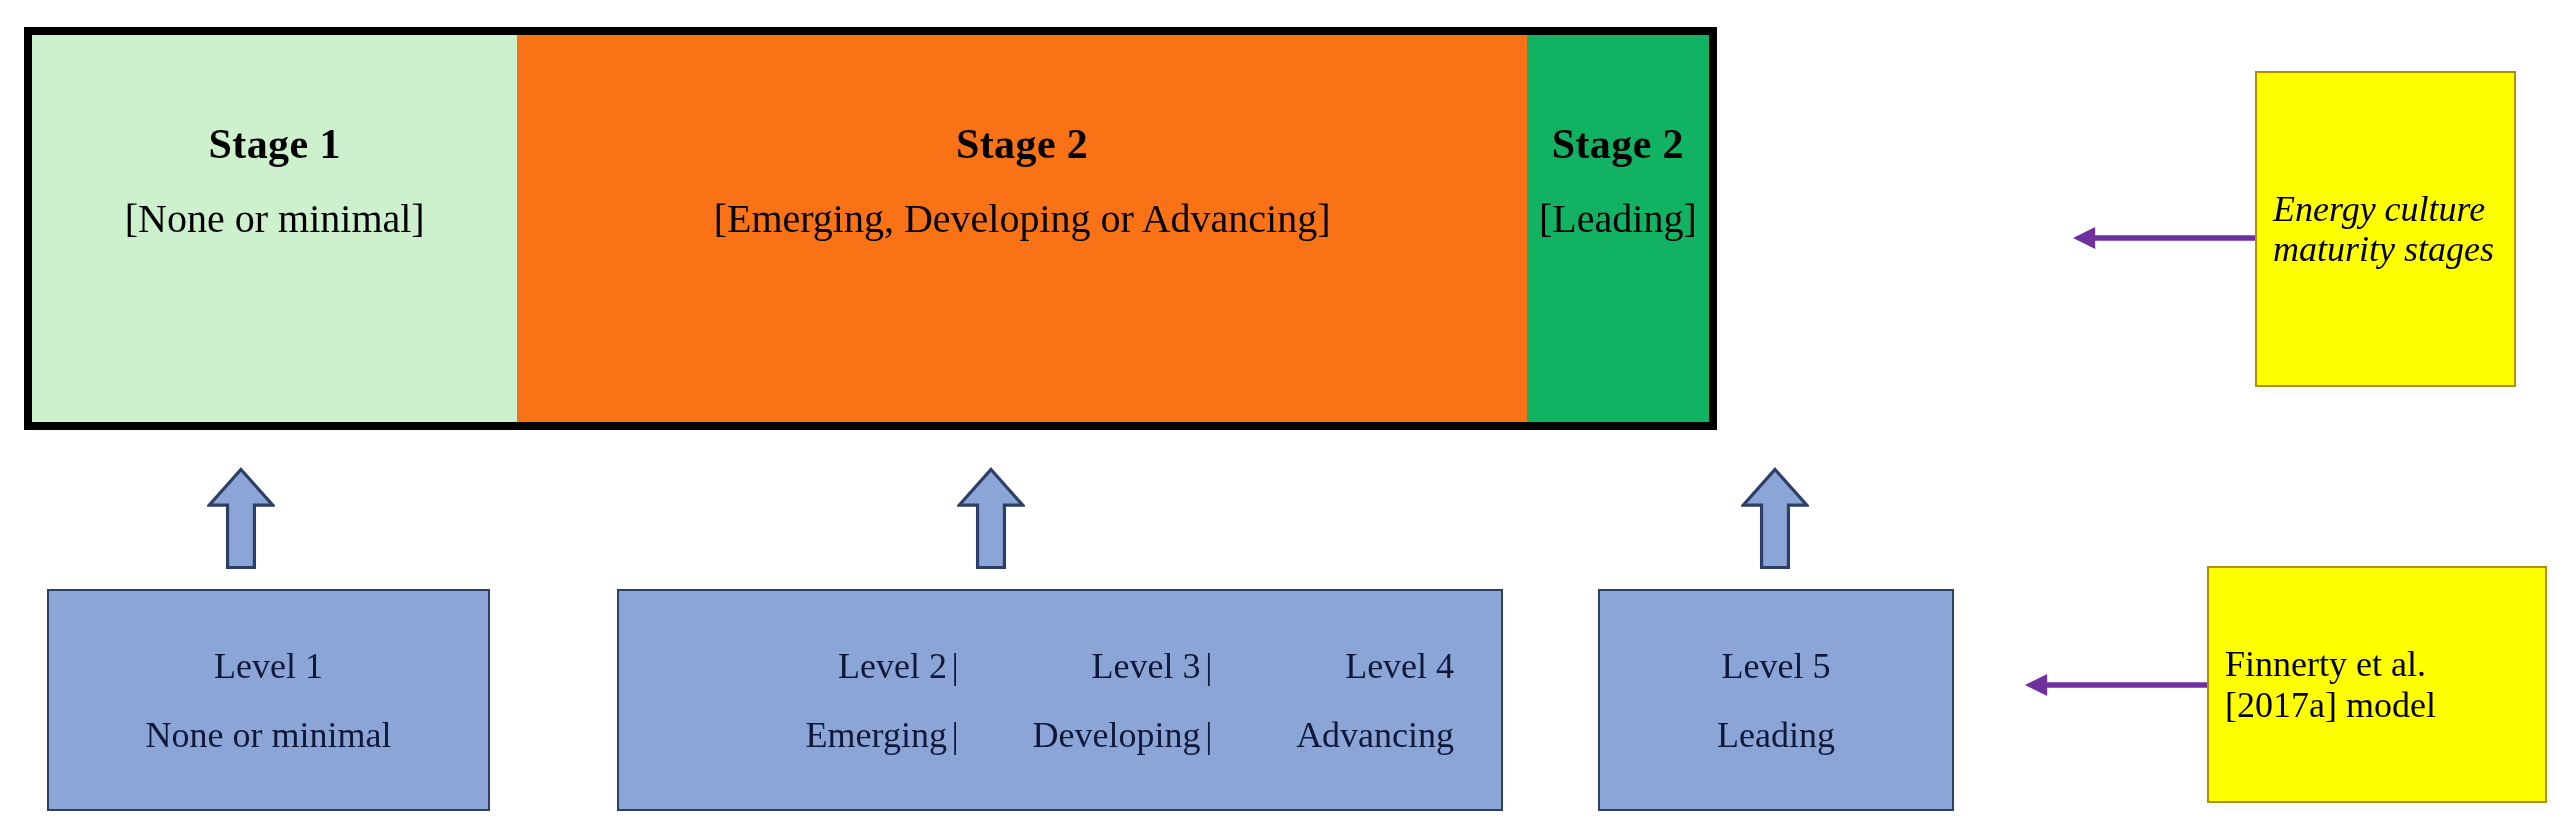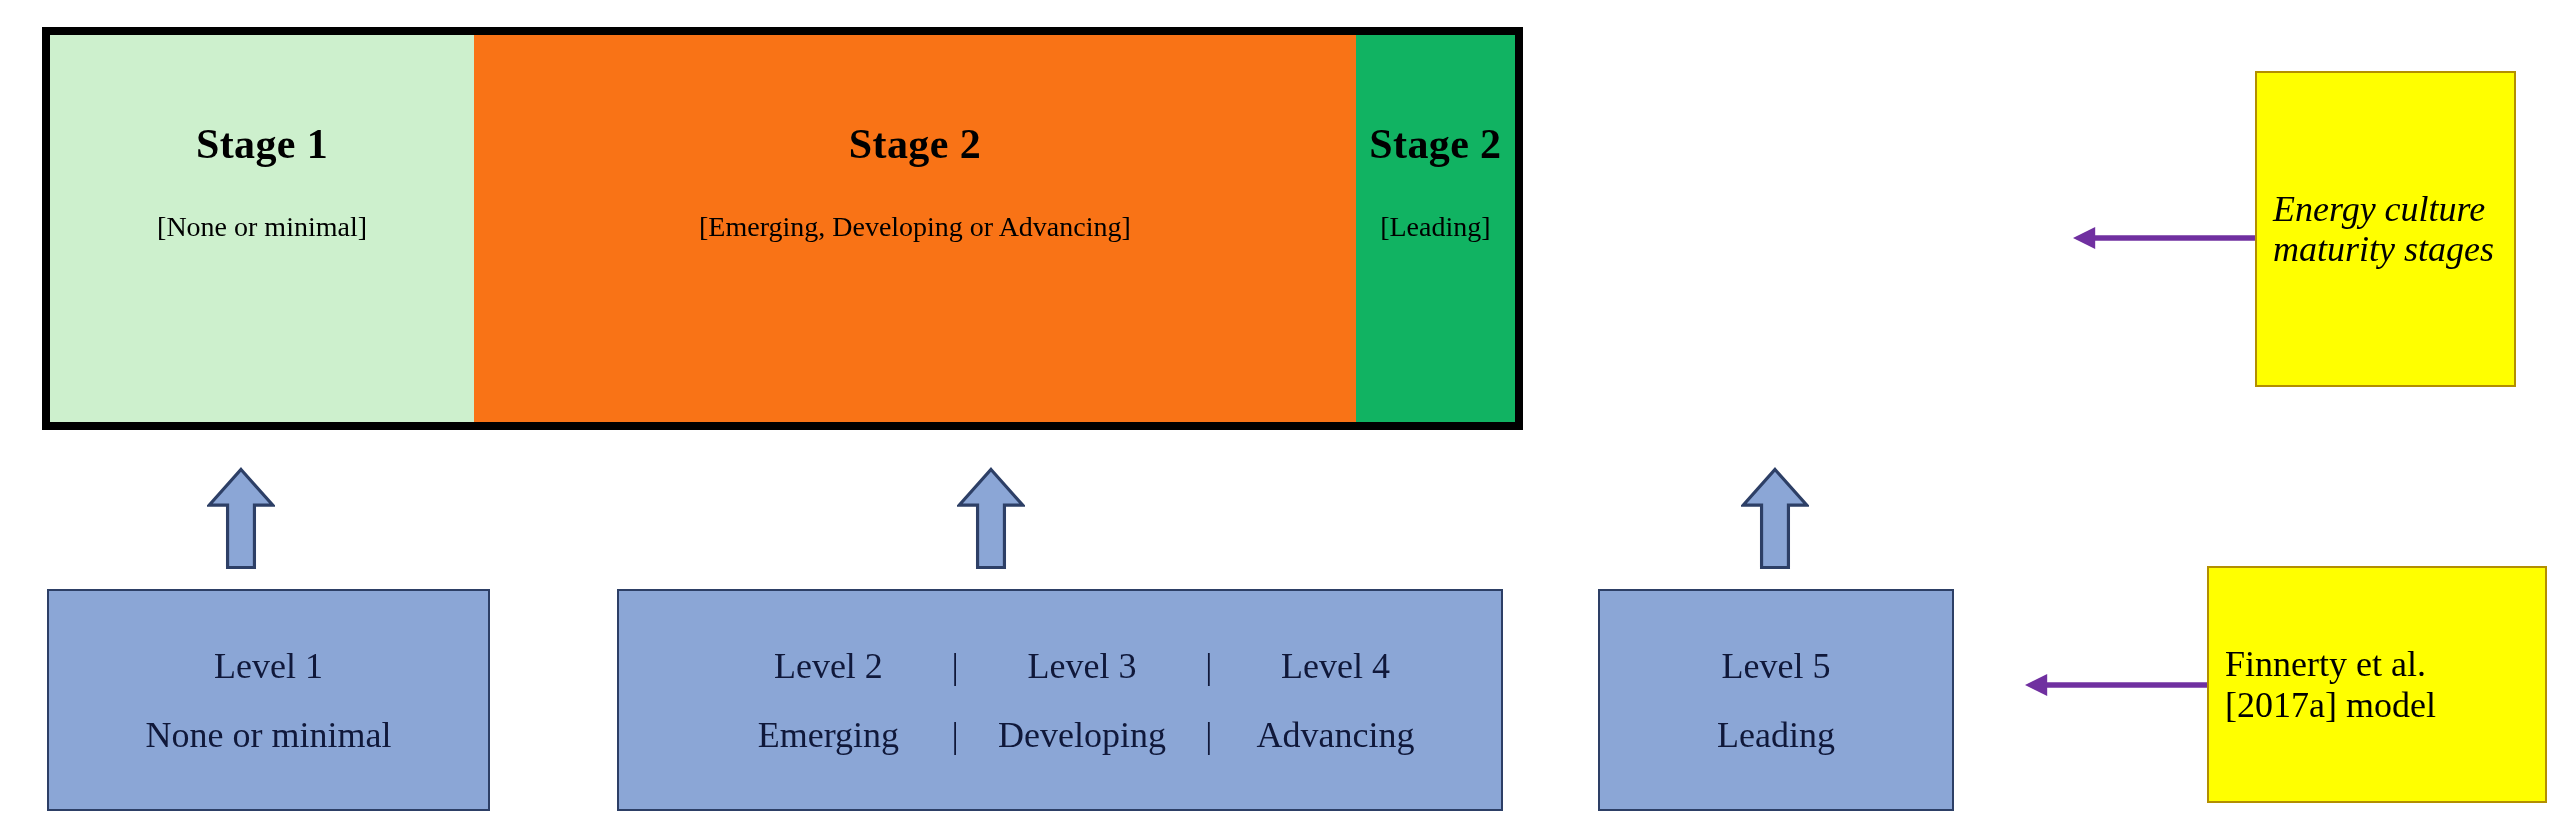--- a/index.html
+++ b/index.html
@@ -11,23 +11,23 @@
     width: 2576px;
     height: 832px;
     position: relative;
     font-family: "Liberation Serif", "DejaVu Serif", serif;
     overflow: hidden;
   }
 
   
   #stage-bar {
     position: absolute;
-    left: 42px;
+    left: 24px;
     top: 27px;
-    width: 1481px;
+    width: 1693px;
     height: 403px;
     border: 8.7px solid #000000;
     box-sizing: border-box;
     display: flex;
   }
   .stage-cell {
     height: 100%;
     box-sizing: border-box;
     display: flex;
     flex-direction: column;
@@ -48,22 +48,22 @@
     background: #11b362;
   }
   .stage-title {
     font-size: 42px;
     font-weight: bold;
     color: #000000;
     letter-spacing: 0.4px;
     white-space: nowrap;
   }
   .stage-sub {
-    margin-top: 43px;
-    font-size: 28px;
+    margin-top: 27px;
+    font-size: 40px;
     color: #000000;
     white-space: nowrap;
   }
 
   
   .up-arrow {
     position: absolute;
     width: 68px;
     height: 103px;
   }
@@ -84,21 +84,21 @@
     display: flex;
     align-items: center;
     justify-content: center;
     width: 100%;
     font-size: 36px;
     color: #10183a;
     white-space: nowrap;
   }
   .level-row.top { margin-bottom: 27px; }
   .lvl-cell {
-    text-align: center;
+    text-align: right;
   }
   .sep {
     color: #10183a;
     font-size: 36px;
     padding: 0 4.7px;
   }
 
   
   .callout {
     position: absolute;

